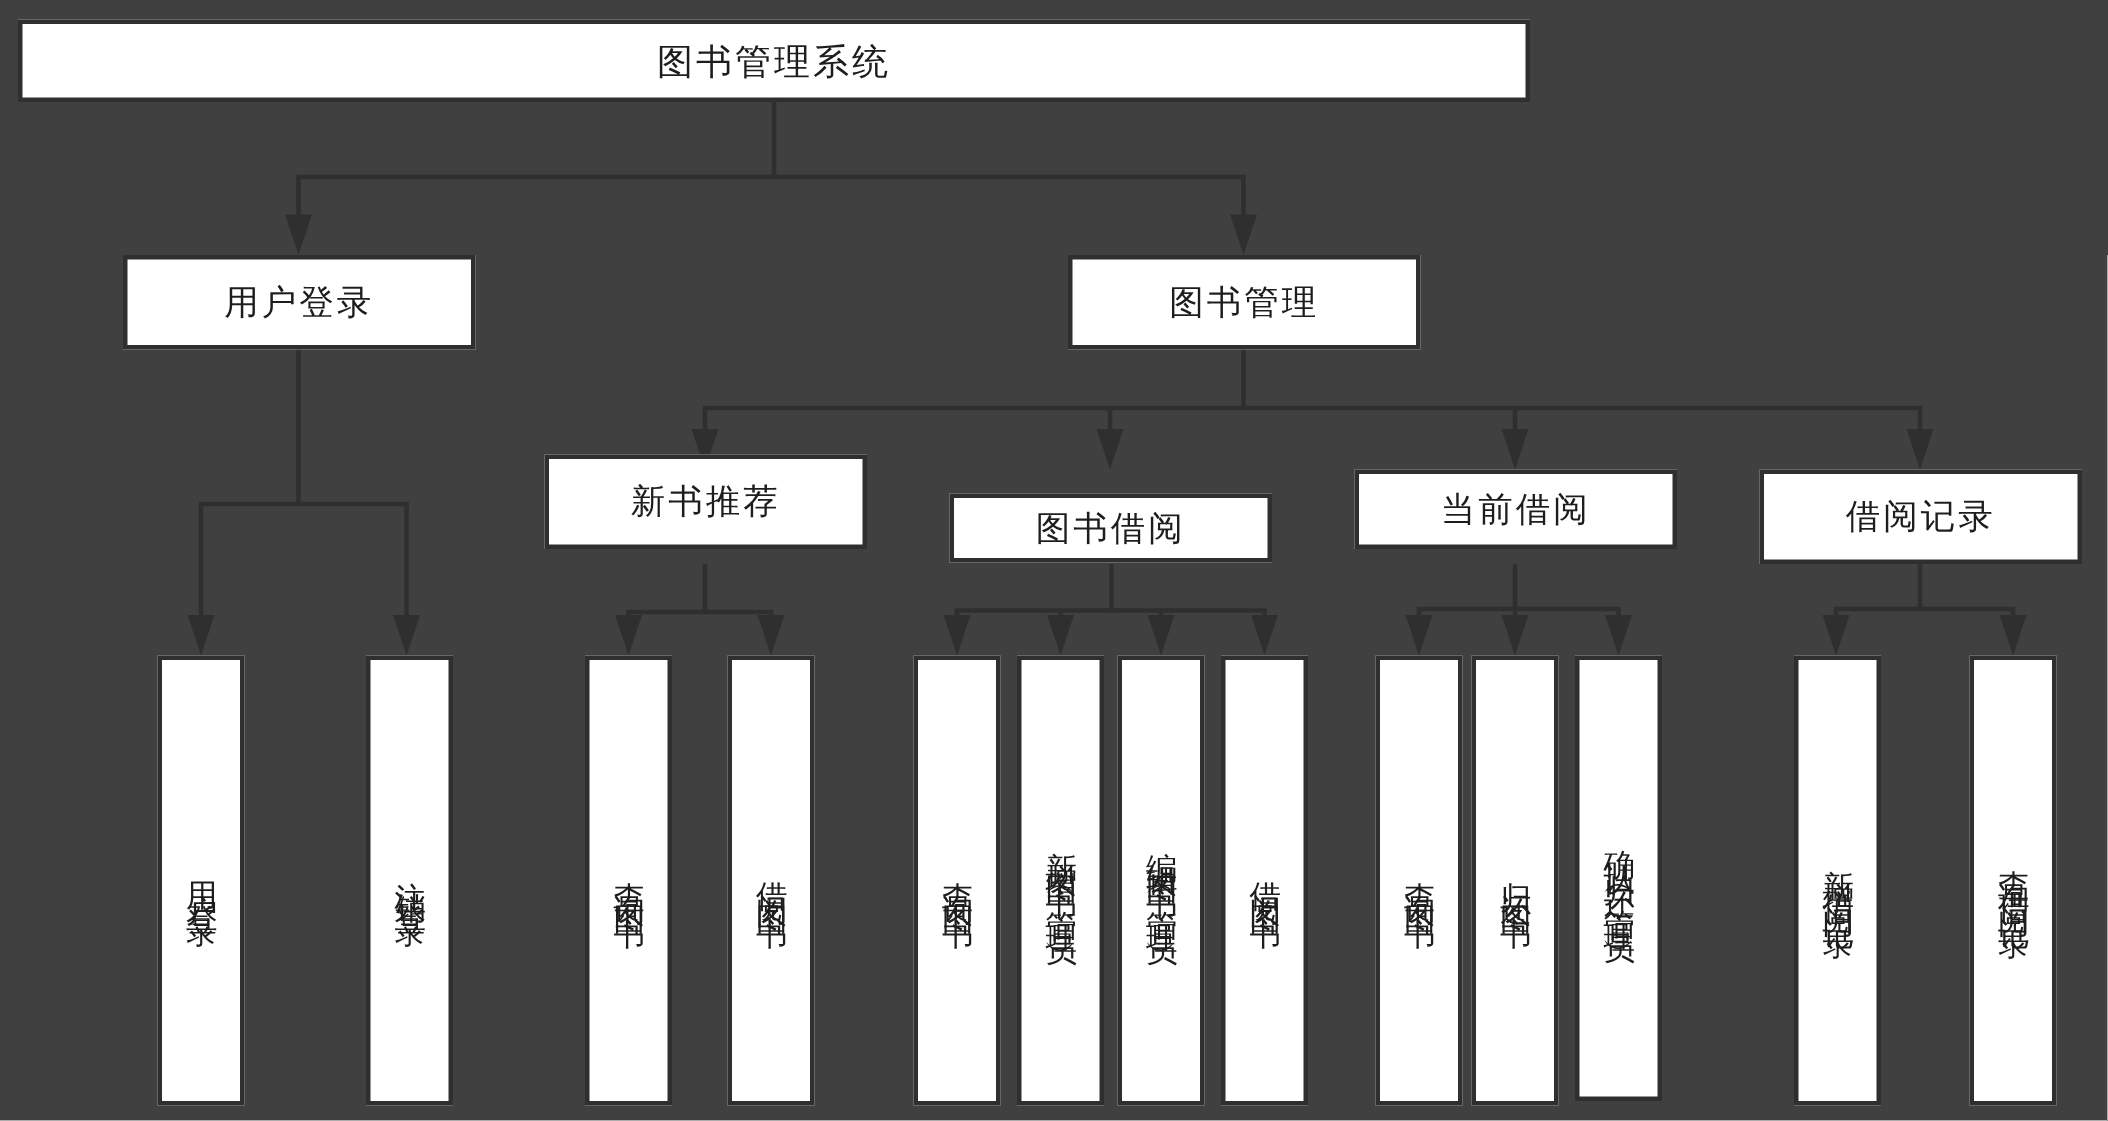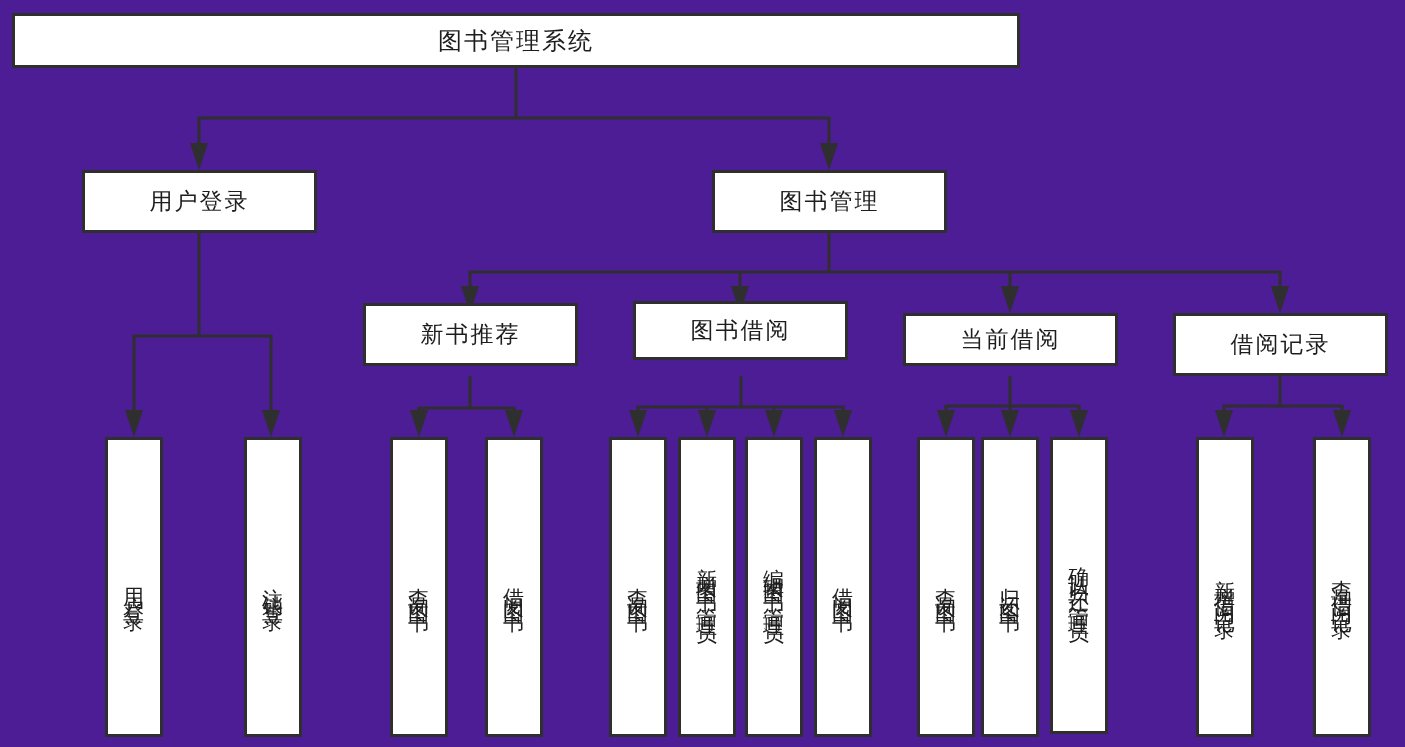--- a/index.html
+++ b/index.html
@@ -1,19 +1,19 @@
 <!DOCTYPE html>
 <html><head>
 <meta charset="utf-8">
 <style>
   html,body{margin:0;padding:0;background:#ffffff;}
   .canvas{
     position:relative;
     width:1405px;height:747px;
-    background:#4c1d95;
+    background:#404040;
     font-family:"Liberation Sans", sans-serif;
     overflow:hidden;
   }
   .connectors{position:absolute;left:0;top:0;z-index:1;}
   .box{
     position:absolute;
     box-sizing:border-box;
     border:3px solid #2f2f2f;
     background:#ffffff;
     display:flex;align-items:center;justify-content:center;
@@ -113,21 +113,21 @@
       <polygon points="1342,437 1333,410 1351,410"></polygon>
     </g>
   </svg>
 
   <div class="box hbox root" style="left:12px;top:13px;width:1008px;height:55px;">图书管理系统</div>
 
   <div class="box hbox" style="left:82px;top:170px;width:235px;height:63px;">用户登录</div>
   <div class="box hbox" style="left:712px;top:170px;width:235px;height:63px;text-align:right;">图书管理</div>
 
   <div class="box hbox" style="left:363px;top:303px;width:215px;height:63px;">新书推荐</div>
-  <div class="box hbox" style="left:633px;top:301px;width:215px;height:59px;">图书借阅</div>
+  <div class="box hbox" style="left:633px;top:329px;width:215px;height:46px;">图书借阅</div>
   <div class="box hbox" style="left:903px;top:313px;width:215px;height:53px;">当前借阅</div>
   <div class="box hbox" style="left:1173px;top:313px;width:215px;height:63px;">借阅记录</div>
 
   <div class="box vbox" style="left:105px;top:437px;width:58px;height:300px;">用户登录</div>
   <div class="box vbox" style="left:244px;top:437px;width:58px;height:300px;">注销登录</div>
 
   <div class="box vbox" style="left:390px;top:437px;width:58px;height:300px;">查询图书</div>
   <div class="box vbox" style="left:485px;top:437px;width:58px;height:300px;">借阅图书</div>
 
   <div class="box vbox" style="left:609px;top:437px;width:58px;height:300px;">查询图书</div>

